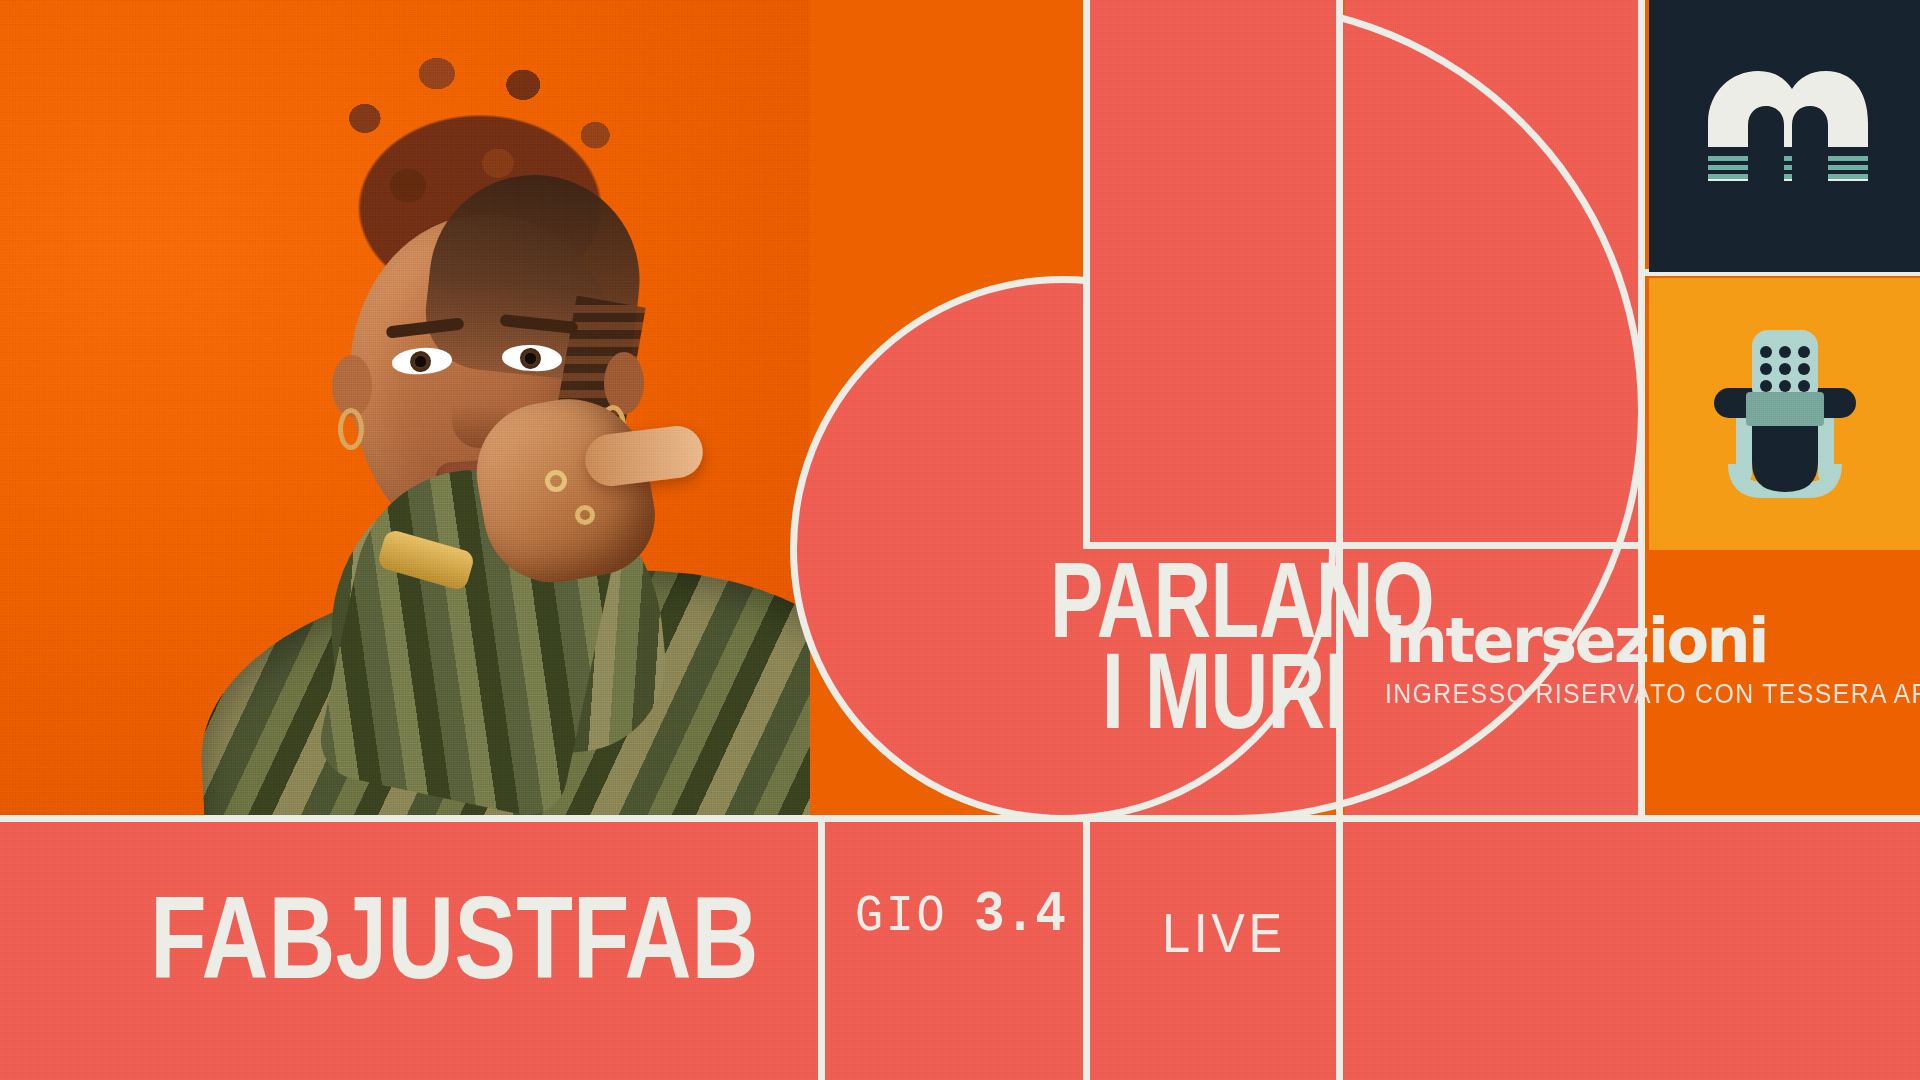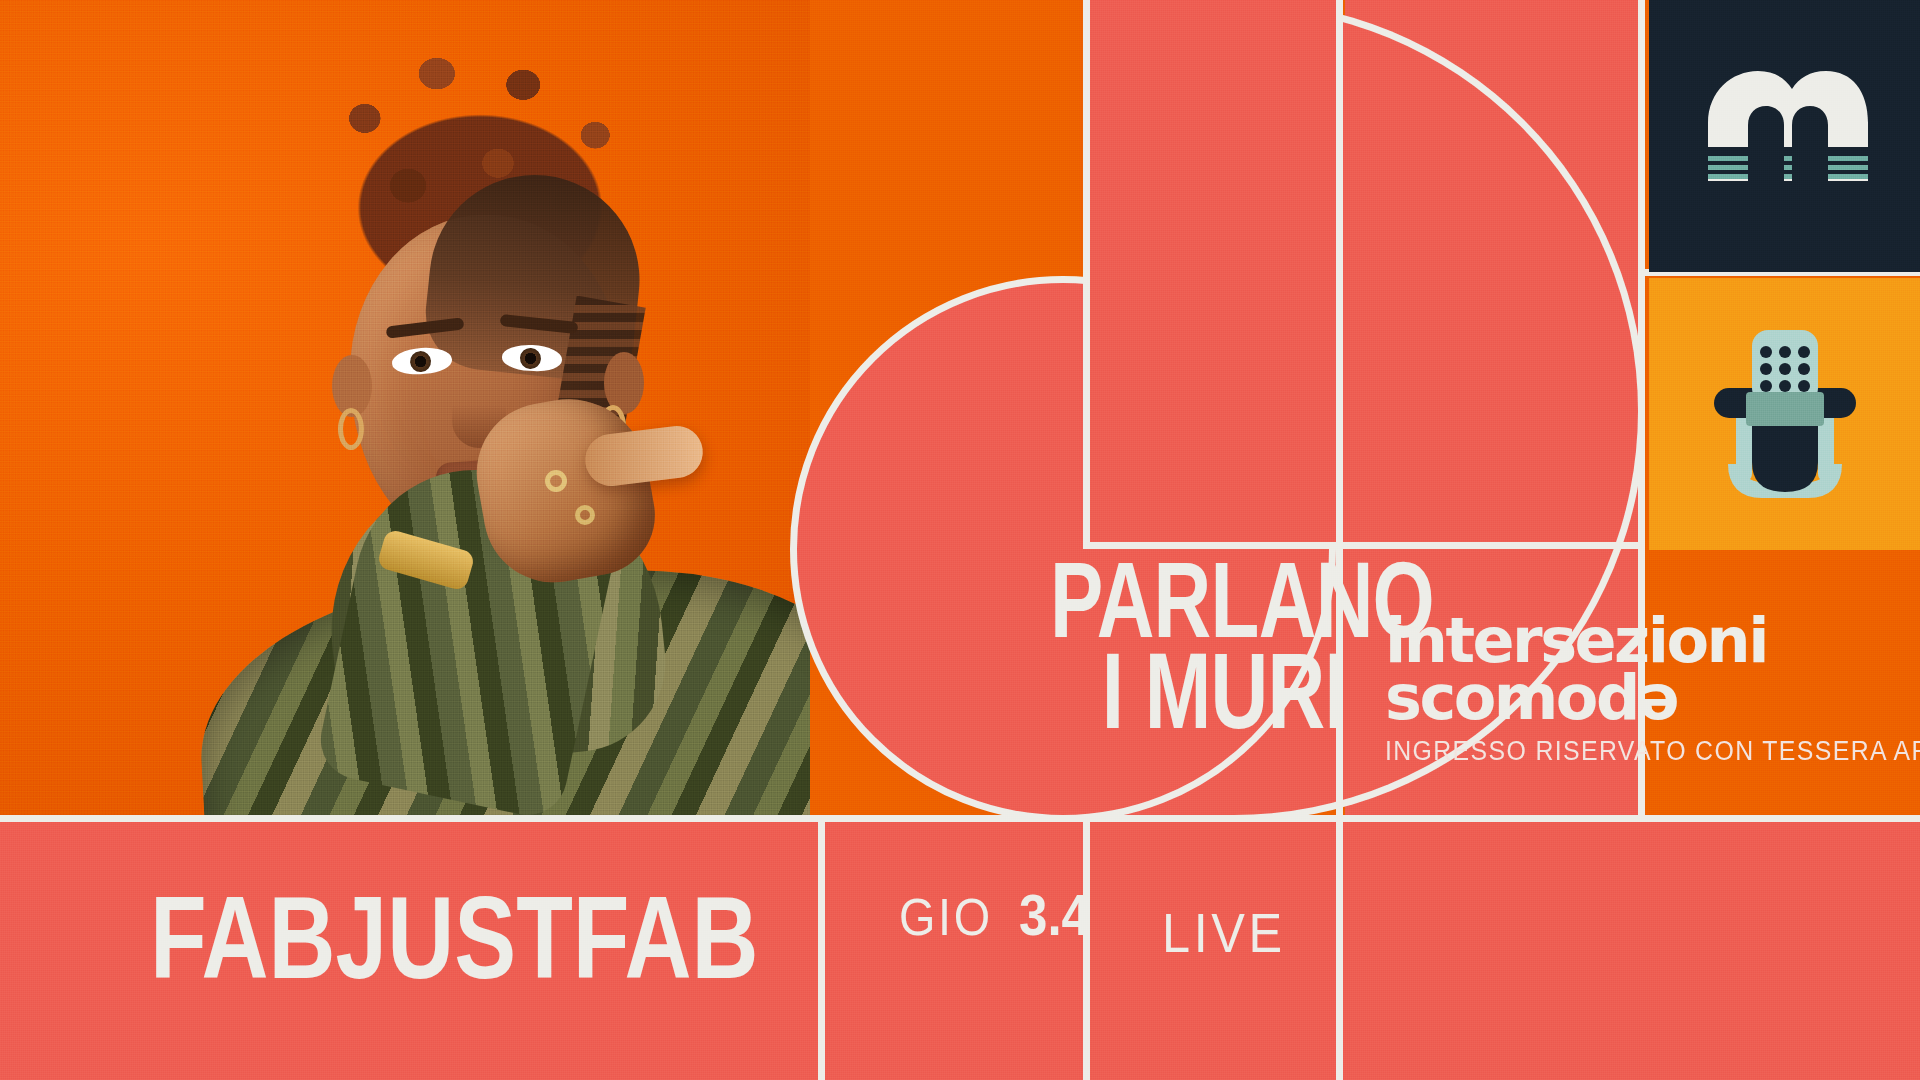--- a/index.html
+++ b/index.html
@@ -182,22 +182,21 @@
 
   .artist{
     position:absolute;left:150px;top:880px;color:#EDEDE8;
     font-family:"Liberation Sans Narrow","Liberation Sans",sans-serif;
     font-weight:bold;font-size:116px;line-height:1;letter-spacing:0px;
     transform:scaleX(.80);transform-origin:0 50%;white-space:nowrap;
   }
 
   .datebox{
     position:absolute;left:855px;top:885px;color:#EDEDE8;
-    font-family:Liberation Sans, sans-serif;
-    margin-left:44px;
+    font-family:Liberation Mono, monospace;
   }
   .datebox .row{display:flex;align-items:baseline;gap:16px;line-height:1.02;}
   .datebox .lbl{font-weight:300;font-size:52px;letter-spacing:3px;
     transform:scaleX(.9);transform-origin:0 50%;}
   .datebox .val{font-weight:bold;font-size:58px;letter-spacing:0px;
     transform:scaleX(.88);transform-origin:0 50%;}
 
   .live{
     position:absolute;left:1162px;top:900px;color:#EDEDE8;
     font-family:"Liberation Sans Narrow","Liberation Sans",sans-serif;
@@ -303,21 +302,20 @@
     </svg>
   </div>
 
   <div class="parlano">
     <span class="l1">PARLANO</span>
     <span class="l2">I MURI</span>
   </div>
 
   <div class="isc">
     <span class="w">intersezioni</span>
-    <span class="w">scomodə</span>
     <span class="sub">INGRESSO RISERVATO CON TESSERA ARCI</span>
   </div>
 
   <div class="coral" style="left:0;top:822px;width:1920px;height:258px;"></div>
   <div class="line" style="left:0;top:815px;width:1920px;height:7px;"></div>
   <div class="line" style="left:818px;top:822px;width:7px;height:258px;"></div>
   <div class="line" style="left:1083px;top:822px;width:7px;height:258px;"></div>
   <div class="line" style="left:1336px;top:822px;width:7px;height:258px;"></div>
 
   <div class="artist">FABJUSTFAB</div>

